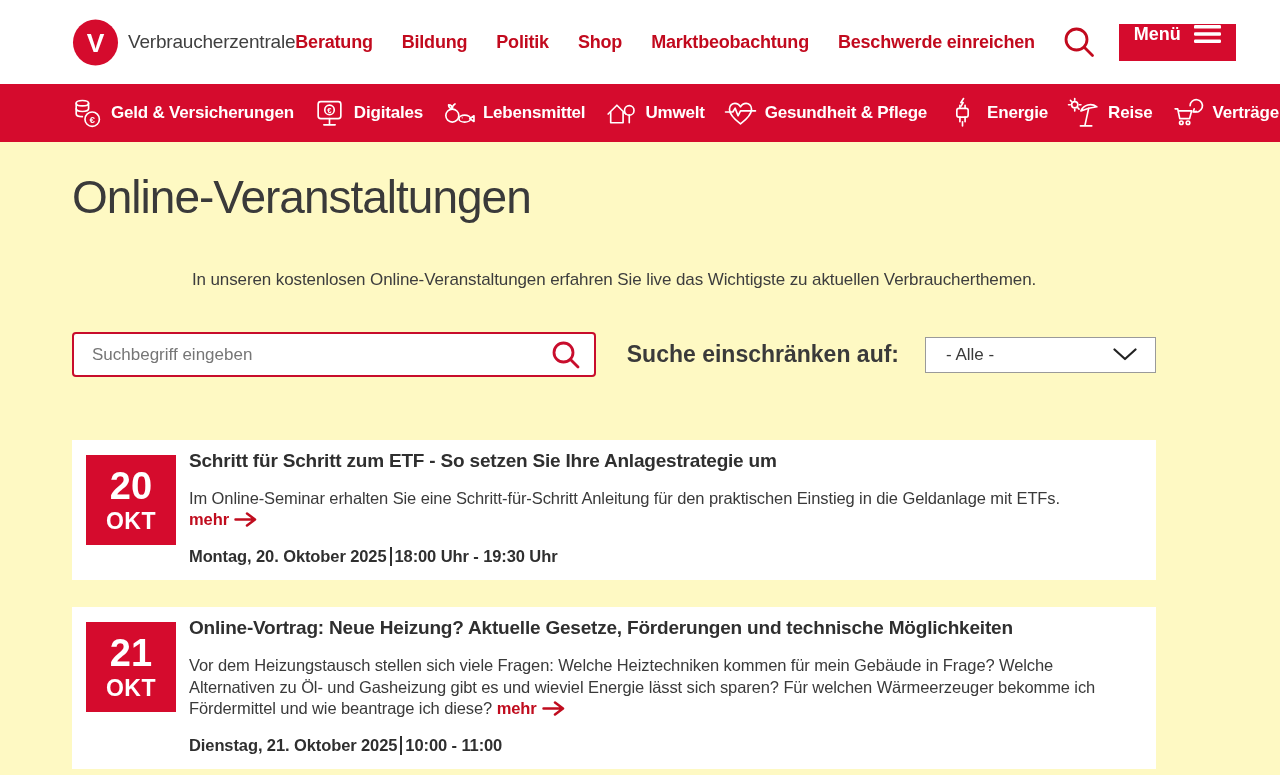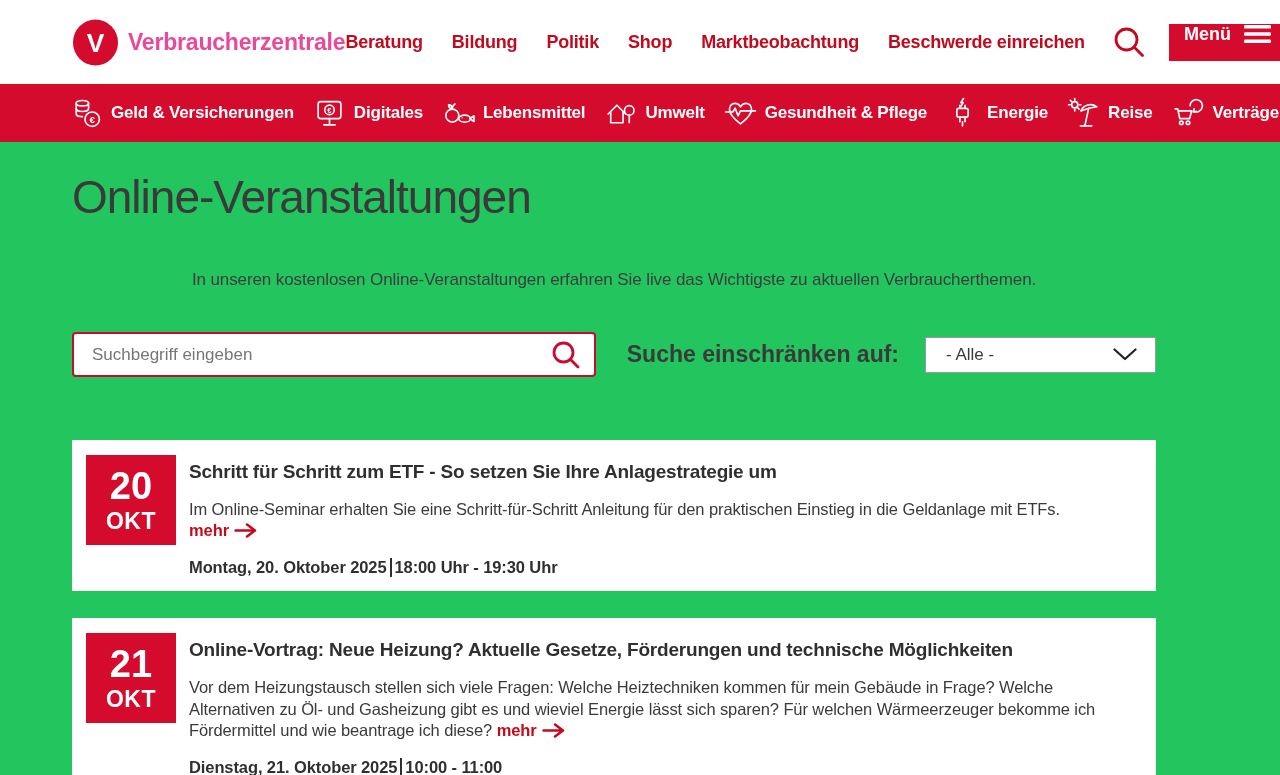--- a/index.html
+++ b/index.html
@@ -13,21 +13,21 @@
   a { text-decoration: none; }
 
   
   .header {
     height: 84px; background: #ffffff;
     display: flex; align-items: center;
     padding: 0 124px 0 72px;
   }
   .logo { display: flex; align-items: center; gap: 9px; cursor: pointer; }
   .logo-mark { width: 47px; height: 47px; display: block; }
-  .logo-text { color: #ec4899; font-weight: bold; font-size: 23px; letter-spacing: -0.2px; }
+  .logo-text { color: #404040; font-weight: normal; font-size: 19px; letter-spacing: -0.2px; }
   .nav { margin-left: auto; display: flex; align-items: center; gap: 29px; }
   .nav a { color: #c20a1e; font-weight: bold; font-size: 18px; letter-spacing: -0.2px; white-space: nowrap; }
   .hdr-search { margin-left: 24px; background: none; border: none; padding: 2px; cursor: pointer; display: flex; }
   .menu-btn {
     margin-left: 20px; height: 37px; padding: 0 15px;
     background: #d50b2d; border: none; cursor: pointer;
     display: flex; align-items: flex-start; gap: 13px;
     color: #ffffff; font-weight: bold; font-size: 18px;
     font-family: "Liberation Sans", sans-serif;
   }
@@ -37,21 +37,21 @@
     height: 58px; background: #d50b2d;
     display: flex; align-items: center;
     padding: 0 40px 0 70px; gap: 19px;
   }
   .cat { display: flex; align-items: center; gap: 8px; cursor: pointer; white-space: nowrap; }
   .cat svg { width: 33px; height: 33px; flex: none; }
   .cat .cat-label { color: #ffffff; font-weight: bold; font-size: 17px; letter-spacing: -0.2px; }
 
   
   .main {
-    background: #22c55e; height: 633px;
+    background: #fef9c3; height: 633px;
     padding: 28px 124px 12px 72px;
   }
   .page-title {
     margin: 0; font-size: 46px; font-weight: 500;
     color: #3a3a3a; letter-spacing: -1px;
   }
   .intro {
     margin-top: 46px; text-align: center;
     font-size: 17px; color: #3d3d3d; letter-spacing: -0.1px;
   }
@@ -91,21 +91,21 @@
   .badge {
     position: absolute; left: 14px; top: 15px;
     width: 90px; height: 90px; background: #d50b2d;
     display: flex; flex-direction: column; align-items: center; justify-content: center;
     color: #ffffff;
   }
   .badge-day { font-size: 38px; font-weight: 600; line-height: 1; }
   .badge-month { font-size: 23px; font-weight: bold; line-height: 1; margin-top: 5px; letter-spacing: 0.5px; }
   .card-title {
     font-size: 19px; font-weight: bold; color: #2f2f2f;
-    margin-top: 12px; letter-spacing: -0.2px;
+    margin-top: 1px; letter-spacing: -0.2px;
   }
   .card-desc {
     font-size: 16.5px; color: #3a3a3a; line-height: 21.5px;
     margin-top: 6px; letter-spacing: -0.1px;
   }
   .more { color: #c00c1e; font-weight: bold; white-space: nowrap; cursor: pointer; text-align: right; }
   .more svg { vertical-align: -2px; margin-left: 5px; }
   .card-date {
     margin-top: 12px; display: flex; align-items: center; gap: 3px;
     font-size: 16.5px; font-weight: bold; color: #2f2f2f; letter-spacing: -0.1px;

